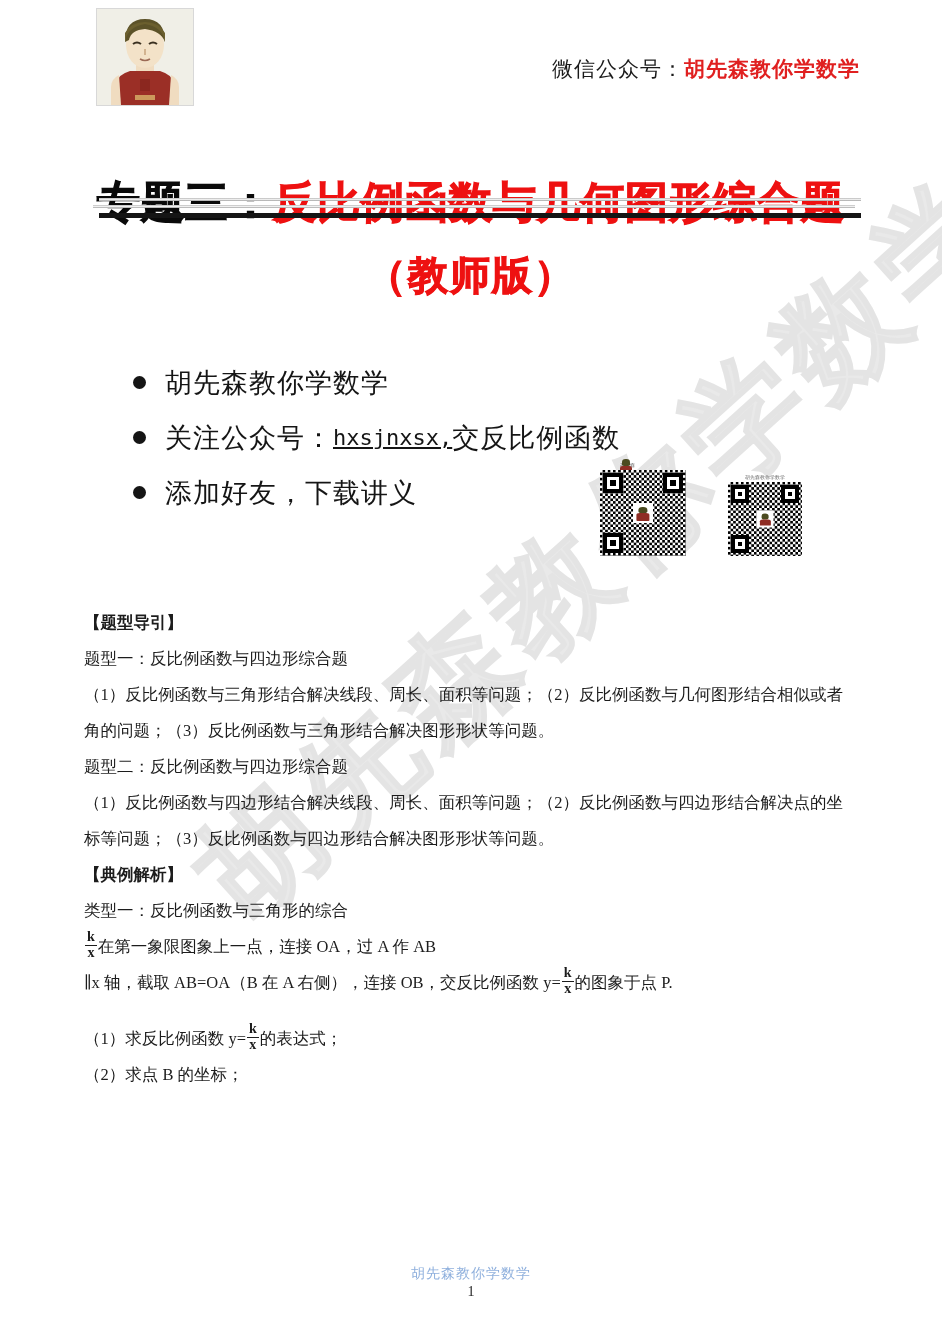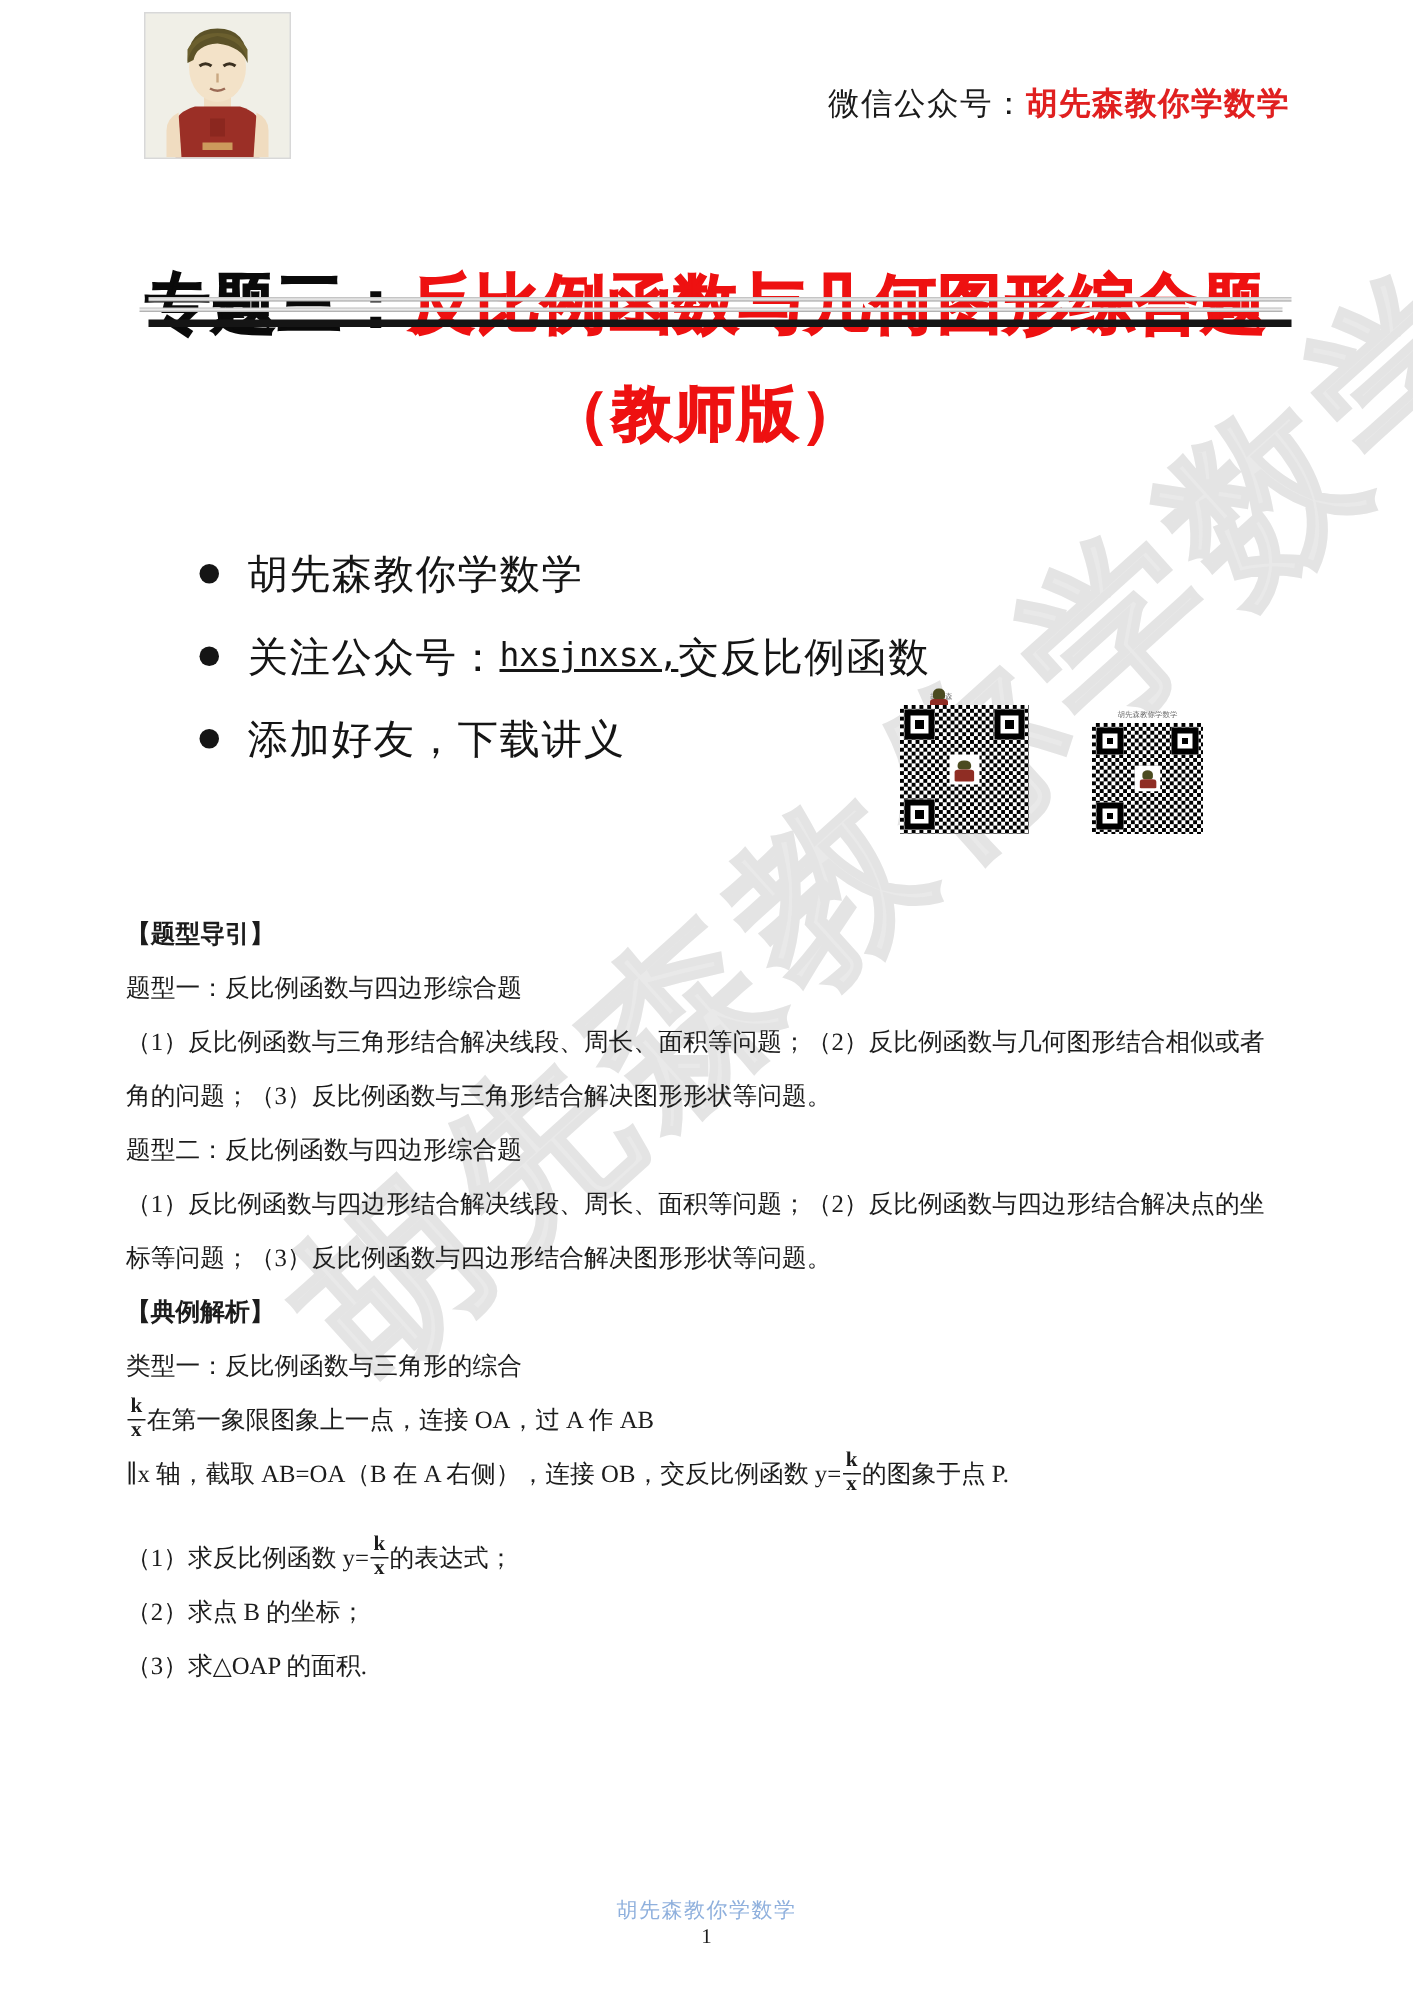--- a/index.html
+++ b/index.html
@@ -443,21 +443,20 @@
 
       <p class="p">
         <span>∥x 轴，截取 AB=OA（B 在 A 右侧），连接 OB，交反比例函数 y=</span><span class="frac"><span class="num">k</span><span class="bar"></span><span class="den">x</span></span><span>的图象于点 P.</span>
       </p>
 
       <p class="p gap-top">
         <span>（1）求反比例函数 y=</span><span class="frac"><span class="num">k</span><span class="bar"></span><span class="den">x</span></span><span>的表达式；</span>
       </p>
 
       <p class="p">（2）求点 B 的坐标；</p>
-      <p class="p">（3）求△OAP 的面积.</p>
 
     </div>
 
     <div class="footer">
       <div class="footer-brand">胡先森教你学数学</div>
       <div class="footer-page">1</div>
     </div>
 
   </div>
 </div>

